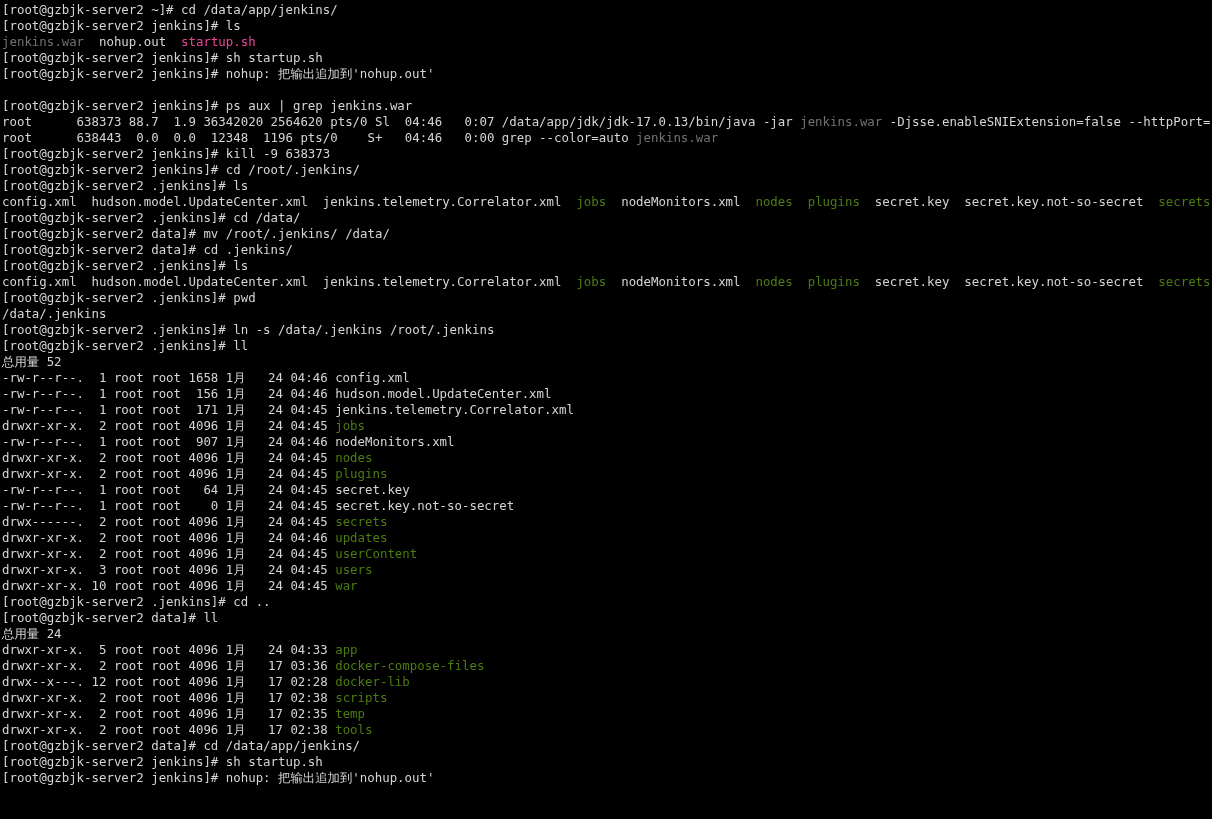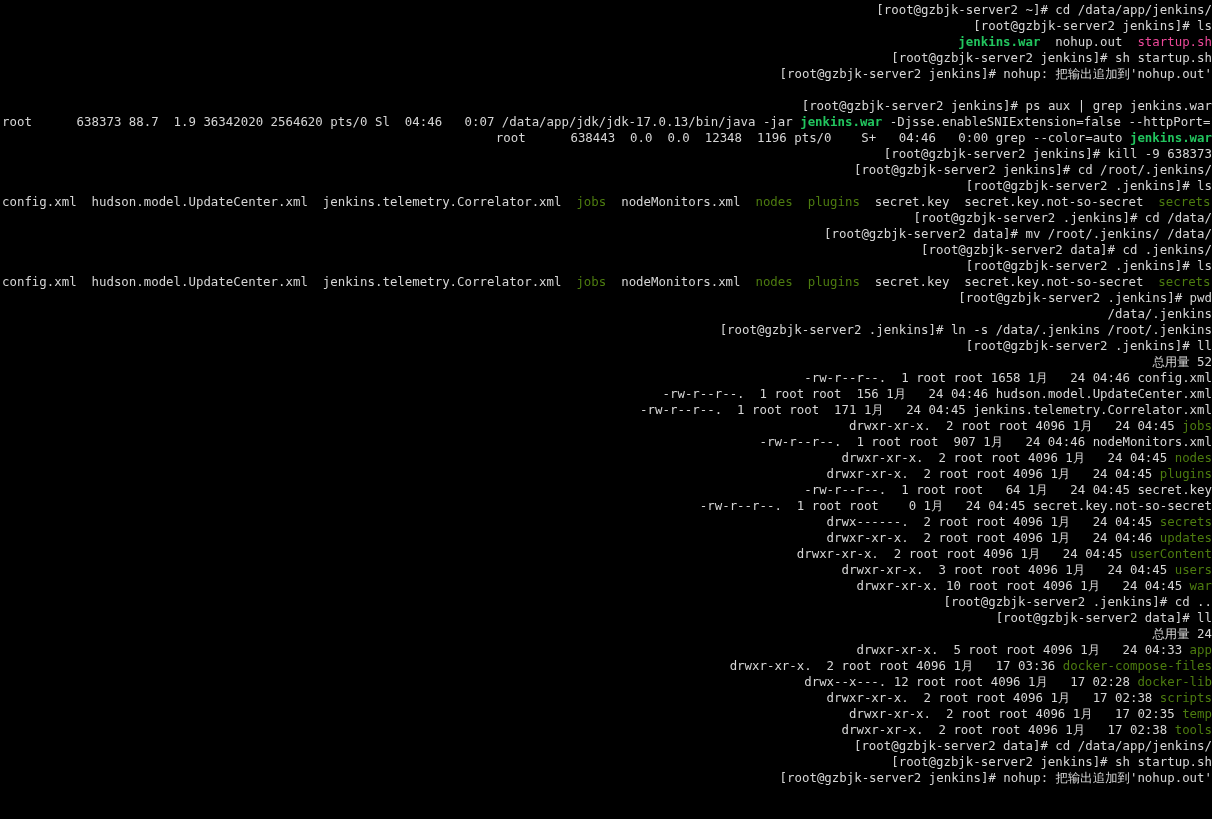--- a/index.html
+++ b/index.html
@@ -14,21 +14,20 @@
     overflow: hidden;
     font-family: "DejaVu Sans Mono", "Liberation Mono", monospace;
   }
   #terminal {
     position: relative;
     width: 1212px;
     height: 819px;
     background: #000000;
     padding: 5px;
     box-sizing: border-box;
-    text-align: right;
   }
   .screen {
     position: absolute;
     top: 2px;
     left: 2px;
     right: 0;
     font-size: 12.4px;
     line-height: 16px;
     letter-spacing: 0px;
     white-space: pre;
@@ -36,21 +35,21 @@
   }
   .line {
     height: 16px;
     white-space: pre;
     font-size: 12.4px;
     line-height: 16px;
   }
   .seg { white-space: pre; }
   .c-default { color: #d6d6d6; }
   .c-blue    { color: #4d7c0f; }
-  .c-red     { color: #22c55e; font-weight: bold; }
+  .c-red     { color: #737373; }
   .c-green   { color: #ec4899; }
   #watermark {
     position: absolute;
     right: 14px;
     bottom: 12px;
     color: #5e5e5e;
     font-family: "DejaVu Sans", "Liberation Sans", sans-serif;
     font-size: 22px;
     letter-spacing: 0.5px;
     white-space: pre;

